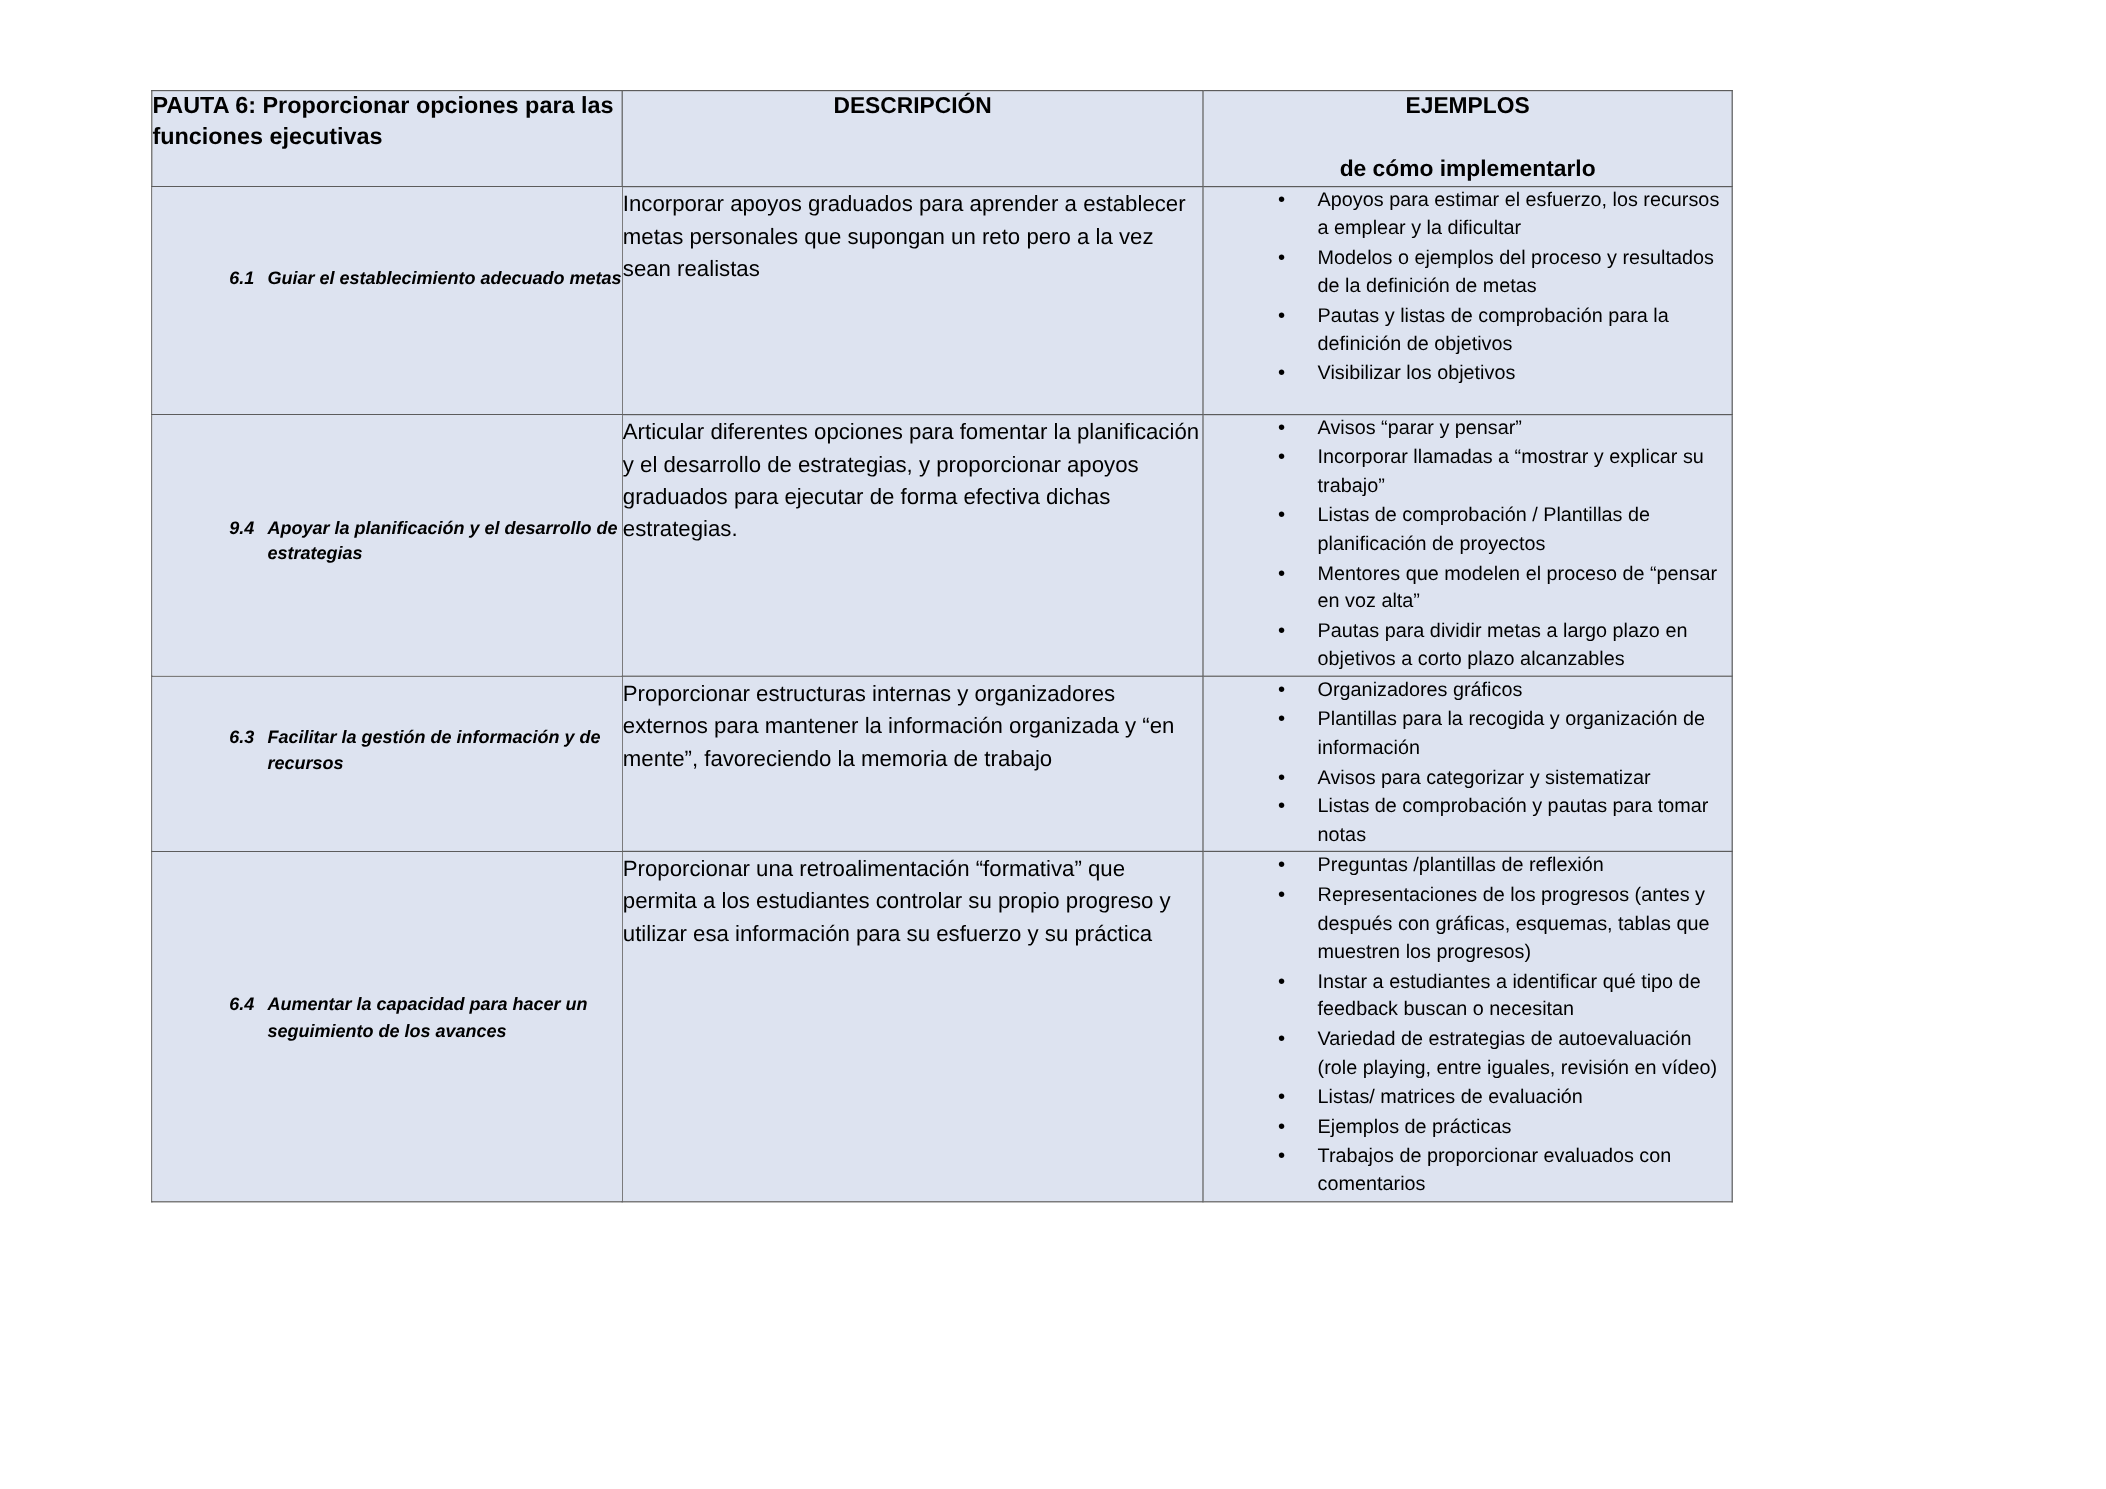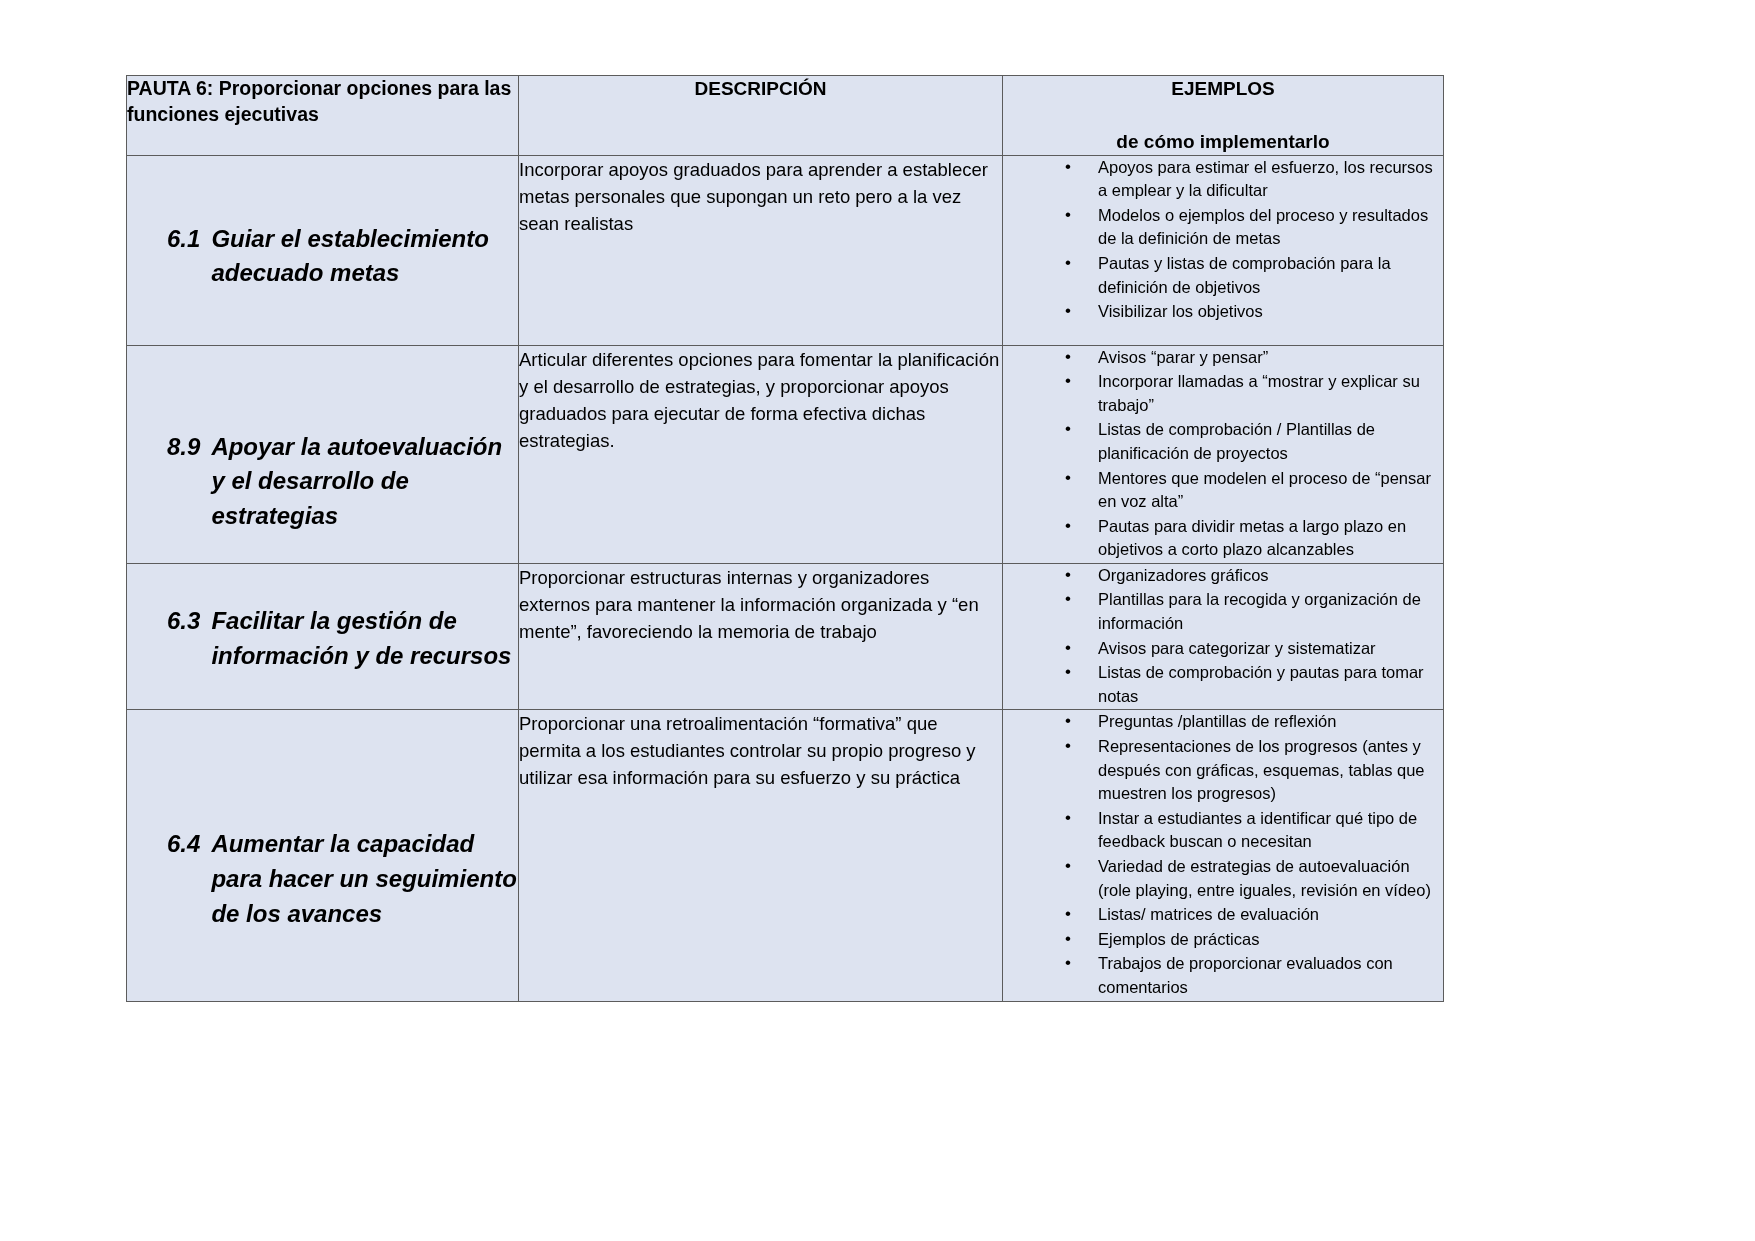--- a/index.html
+++ b/index.html
@@ -82,25 +82,26 @@
     display: flex;
     align-items: center;
     justify-content: flex-start;
     min-height: 100%;
     box-sizing: border-box;
     padding-left: 40px;
   }
   .guide-text {
     font-weight: bold;
     font-style: italic;
-    font-size: 24px;
+    font-size: 15px;
     line-height: 1.45;
     display: flex;
     gap: 11px;
     align-items: flex-start;
+    margin-left: 24px;
   }
   .guide-num {
     flex: 0 0 auto;
     white-space: nowrap;
   }
   .guide-label {
     flex: 1 1 auto;
   }
 
   
@@ -187,22 +188,22 @@
               <li>Pautas y listas de comprobación para la definición de objetivos</li>
               <li>Visibilizar los objetivos</li>
             </ul>
           </td>
         </tr>
 
         <tr class="r62">
           <td class="guide-cell valign-62">
             <div class="guide-inner">
               <div class="guide-text">
-                <span class="guide-num">8.9</span>
-                <span class="guide-label">Apoyar la autoevaluación y el desarrollo de estrategias</span>
+                <span class="guide-num">9.4</span>
+                <span class="guide-label">Apoyar la planificación y el desarrollo de estrategias</span>
               </div>
             </div>
           </td>
           <td class="desc-cell">Articular diferentes opciones para fomentar la planificación y el desarrollo de estrategias, y proporcionar apoyos graduados para ejecutar de forma efectiva dichas estrategias.</td>
           <td class="ex-cell">
             <ul class="ex-list">
               <li>Avisos “parar y pensar”</li>
               <li>Incorporar llamadas a “mostrar y explicar su trabajo”</li>
               <li>Listas de comprobación / Plantillas de planificación de proyectos</li>
               <li>Mentores que modelen el proceso de “pensar en voz alta”</li>

